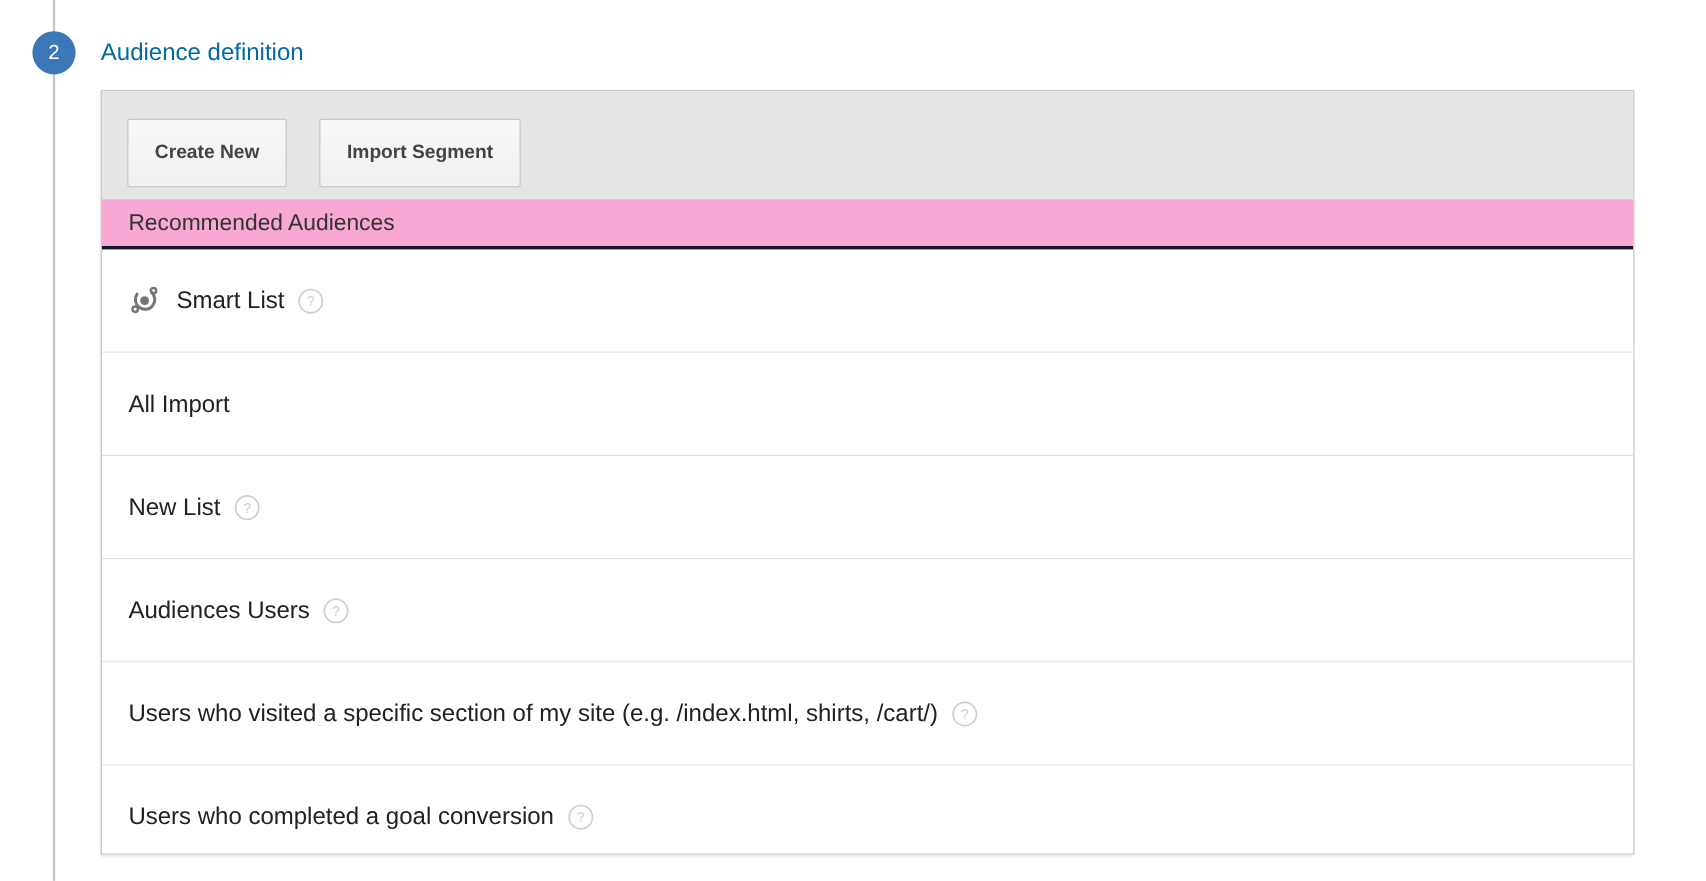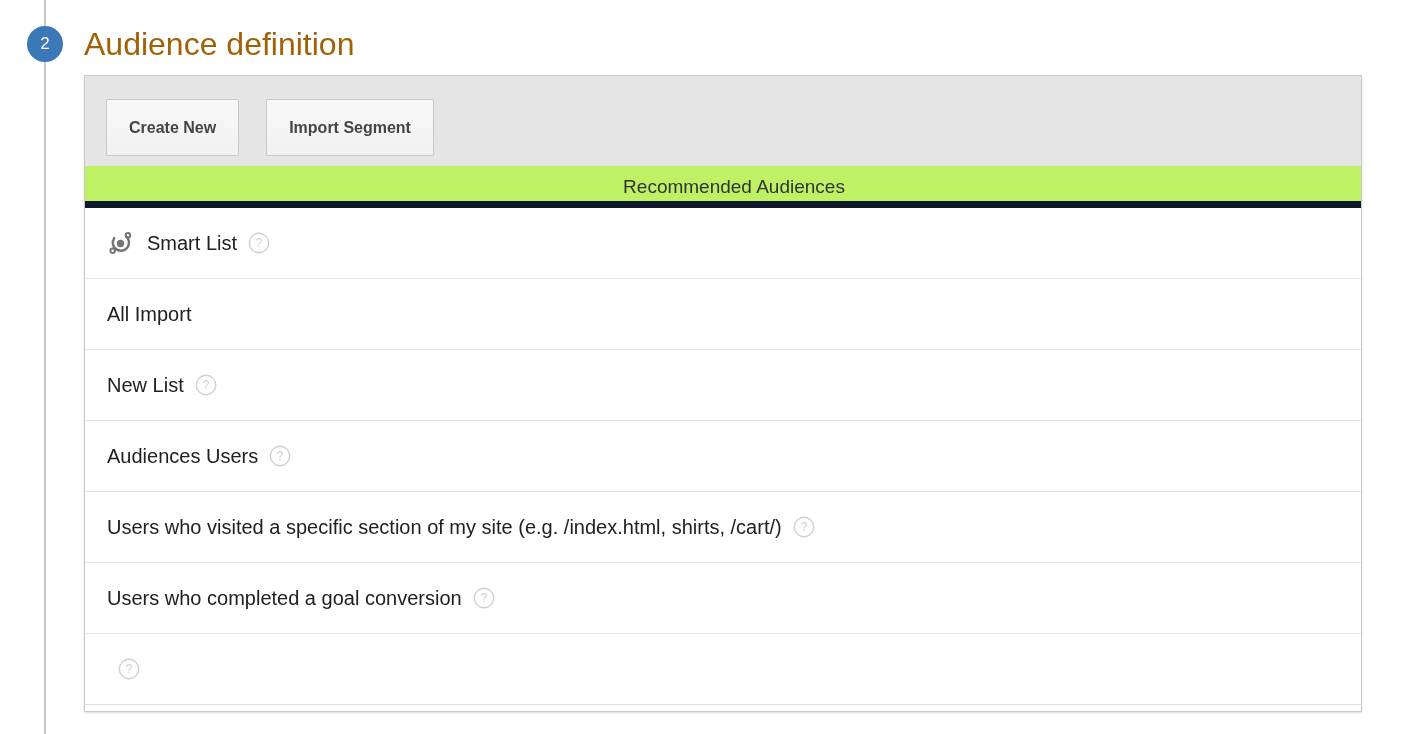--- a/index.html
+++ b/index.html
@@ -39,23 +39,23 @@
     text-align: center;
     font-family: "Liberation Sans", sans-serif;
     letter-spacing: 0.2px;
   }
 
   
   #page-title {
     position: absolute;
     left: 84px;
     top: 26px;
-    font-size: 32px;
+    font-size: 20px;
     line-height: 36px;
-    color: #a16207;
+    color: #0369a1;
     font-weight: 400;
     white-space: nowrap;
   }
 
   
   #panel {
     position: absolute;
     left: 84px;
     top: 75px;
     width: 1278px;
@@ -89,34 +89,33 @@
     font-weight: bold;
     font-family: "Liberation Sans", sans-serif;
     line-height: 44px;
     cursor: pointer;
     white-space: nowrap;
   }
 
   
   #section-band {
     height: 42px;
-    background: #bef264;
-    border-bottom: 7px solid #0f172a;
+    background: #f9a8d4;
+    border-bottom: 3px solid #0f172a;
     box-sizing: border-box;
     padding-left: 22px;
     font-size: 19px;
     line-height: 41px;
     color: #333333;
     white-space: nowrap;
-    text-align: center;
   }
 
   
   .aud-row {
-    height: 71px;
+    height: 86px;
     box-sizing: border-box;
     border-bottom: 1px solid #e2e2e2;
     padding-left: 22px;
     display: flex;
     align-items: center;
     background: #ffffff;
     cursor: pointer;
     white-space: nowrap;
   }
   .row-label {

